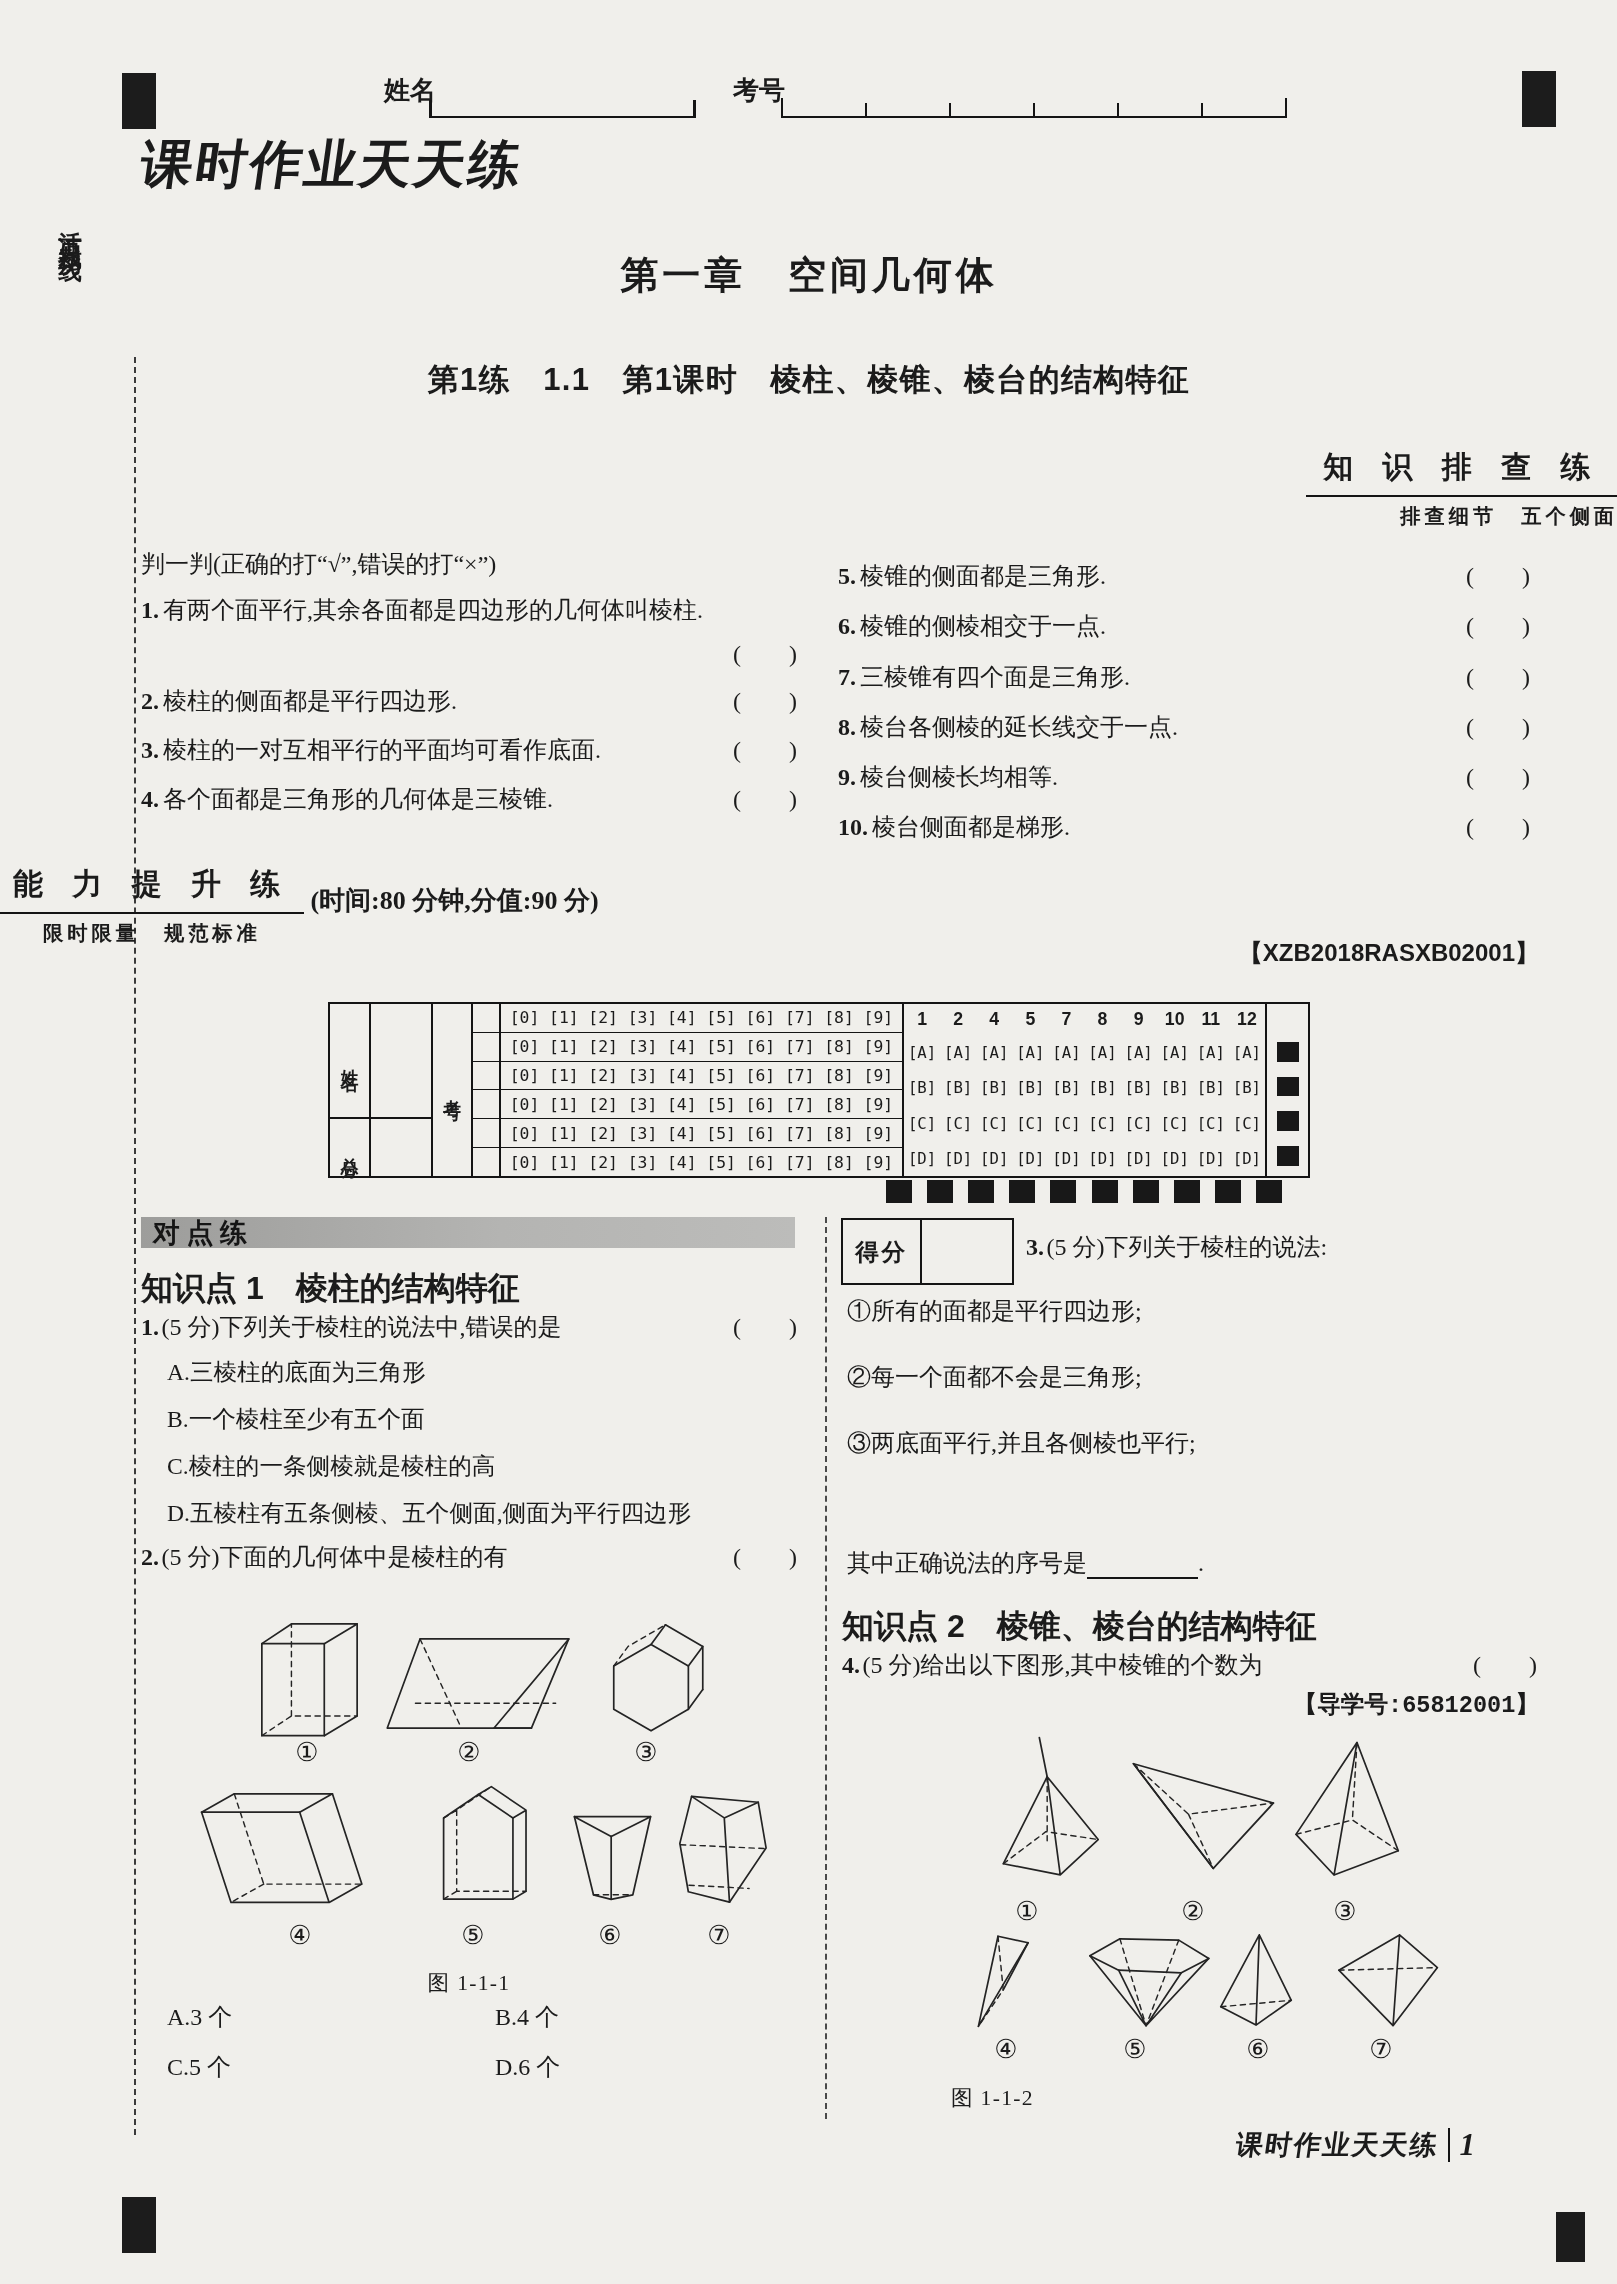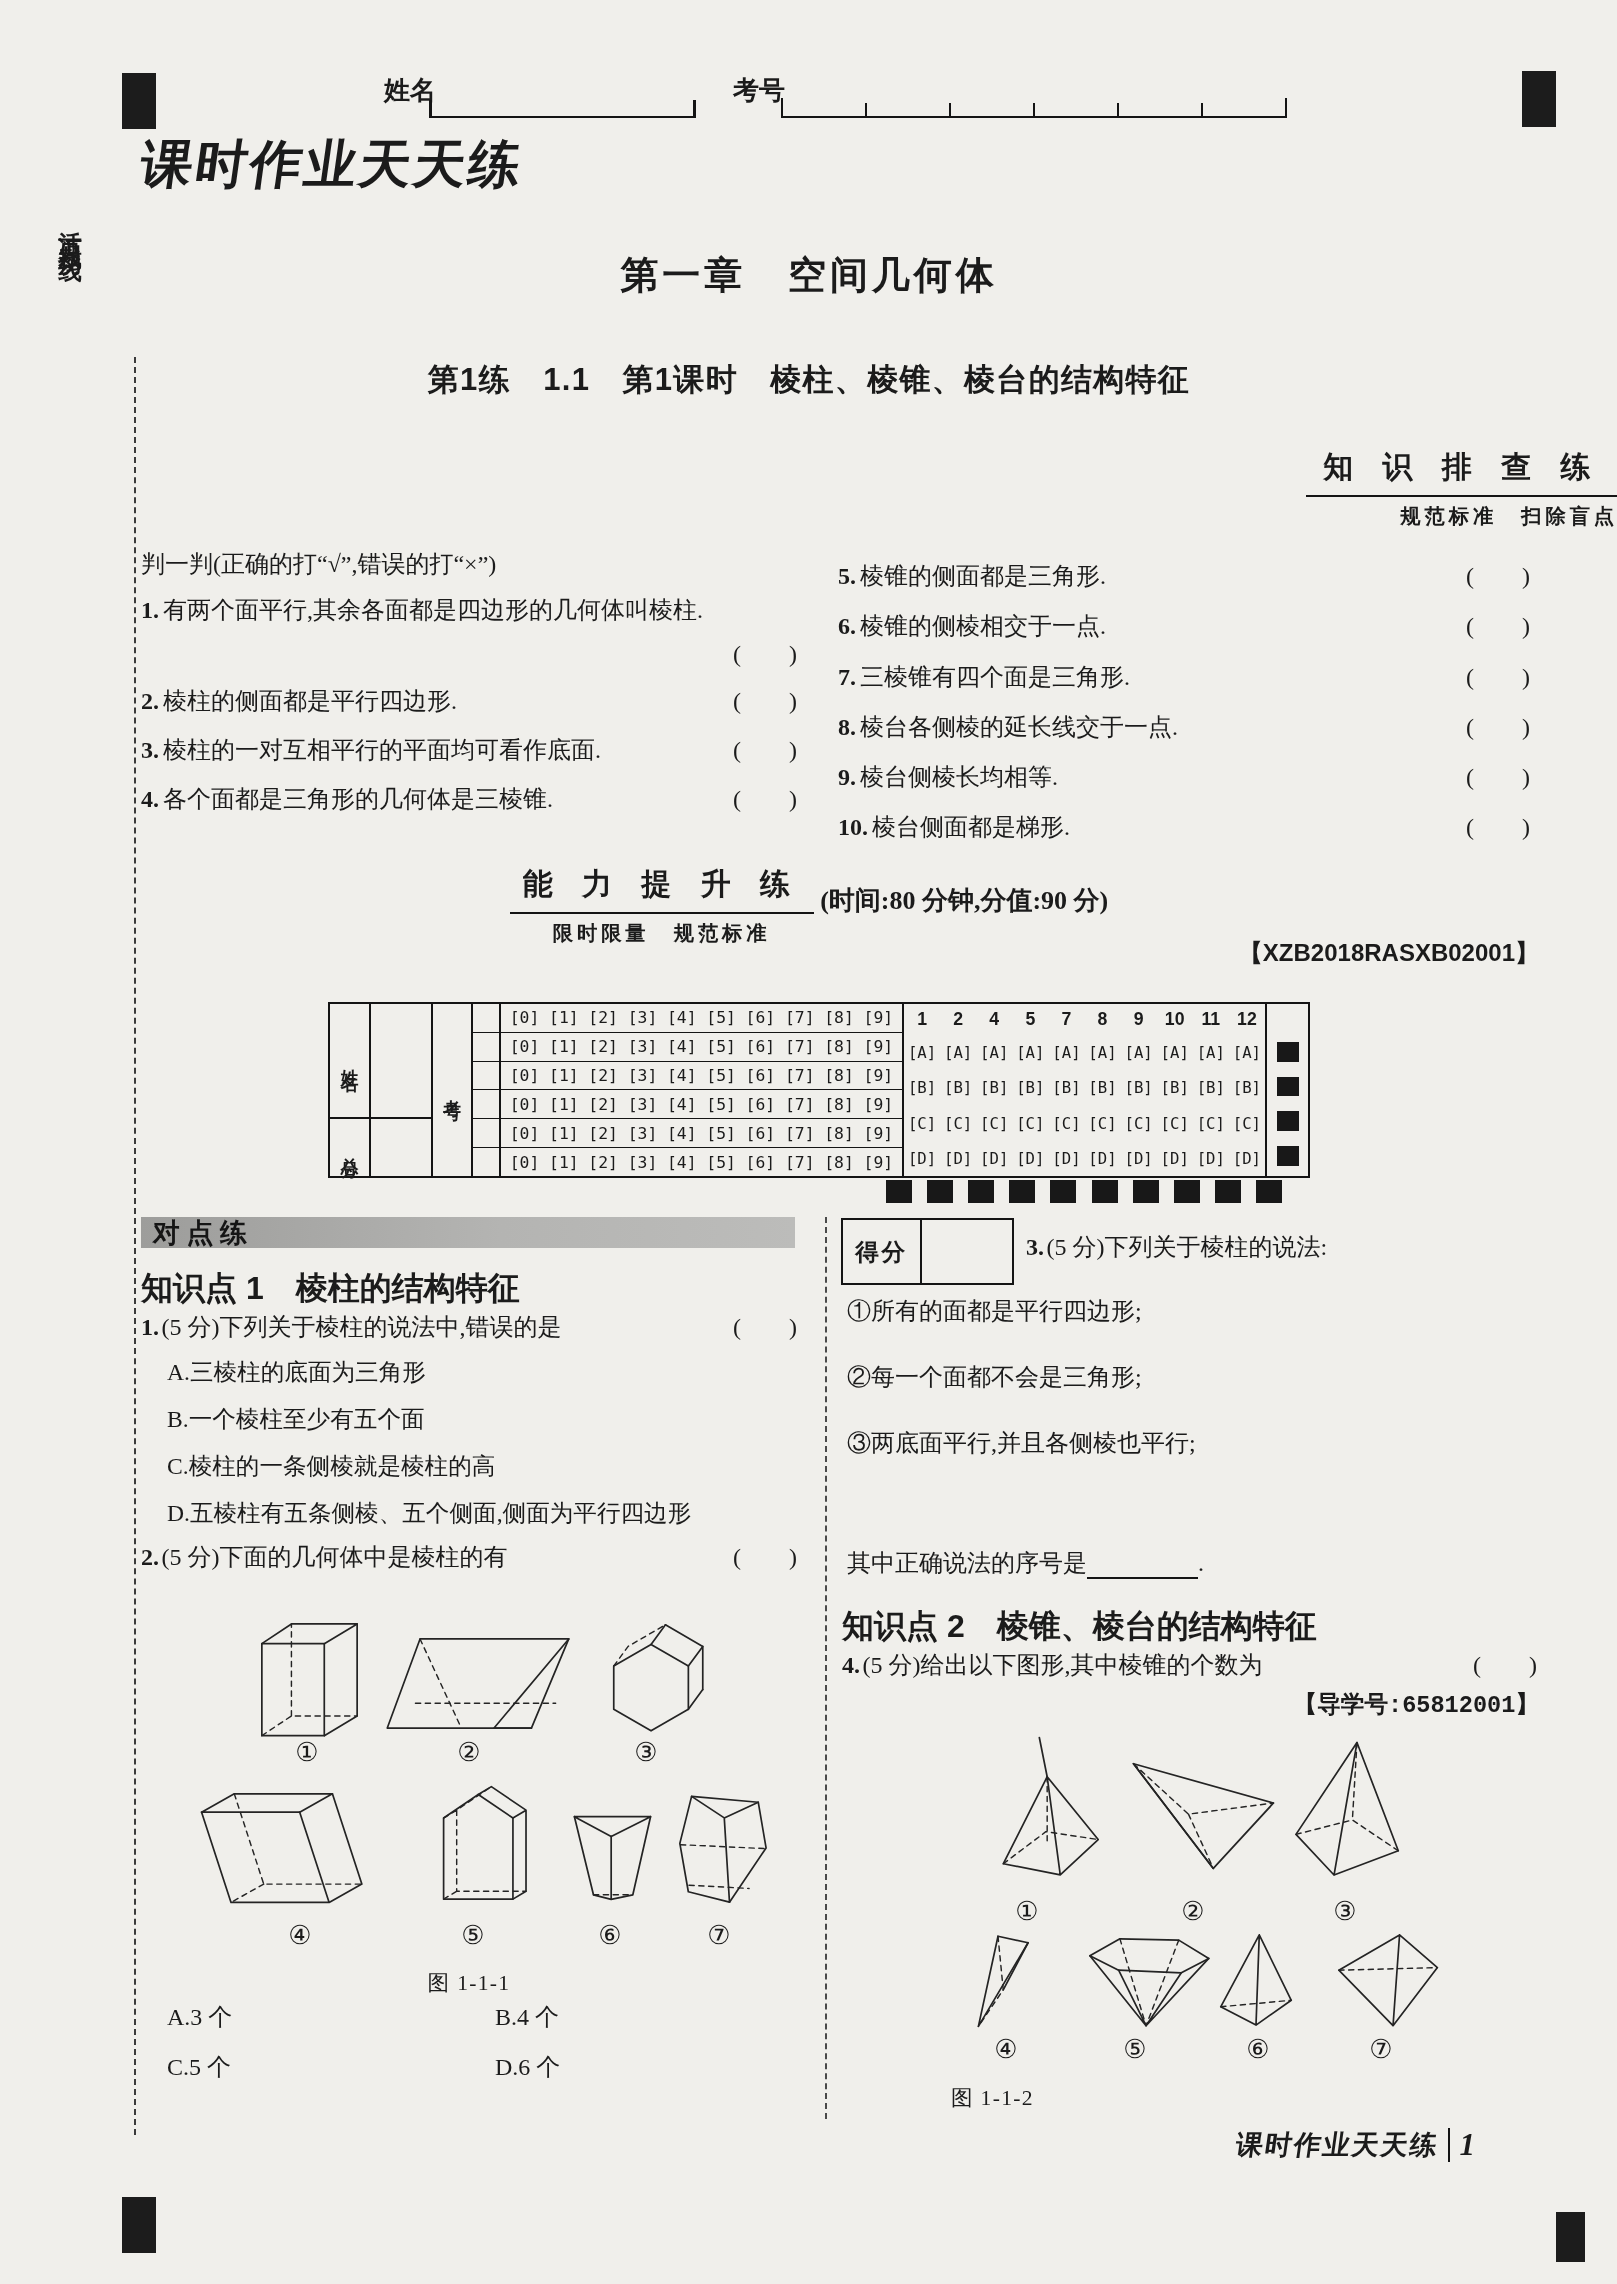--- a/index.html
+++ b/index.html
@@ -35,21 +35,21 @@
            font-family:"Liberation Sans",sans-serif;font-weight:bold;font-size:38px;letter-spacing:3.9px;}
   .lesson{position:absolute;left:0;top:359px;width:1618px;text-align:center;
           font-family:"Liberation Sans",sans-serif;font-weight:bold;font-size:31px;letter-spacing:1.3px;}
 
   
   .sec-hd{position:absolute;left:0;width:1618px;text-align:right;}
   .sec-hd .t{display:inline-block;font-family:"Liberation Sans",sans-serif;font-weight:bold;
              font-size:30px;letter-spacing:10.5px;border-bottom:2.6px solid #141414;padding:0 17px 6.6px;}
   .sec-hd .s{margin-top:5.2px;font-size:20.3px;font-weight:bold;letter-spacing:3.9px;}
   .abil-wrap{position:absolute;left:0;top:864px;width:1618px;display:flex;
-             justify-content:center;align-items:flex-end;gap:6.6px;}
+             align-items:flex-end;gap:6.6px;}
   .abil-wrap .blk{text-align:center;}
   .abil-wrap .t{display:inline-block;font-family:"Liberation Sans",sans-serif;font-weight:bold;
                 font-size:30px;letter-spacing:10.5px;border-bottom:2.6px solid #141414;padding:0 13px 6.6px;}
   .abil-wrap .s{margin-top:5.2px;font-size:20.3px;font-weight:bold;letter-spacing:3.9px;}
   .abil-meta{font-size:26px;font-weight:bold;margin-bottom:29px;}
   .xzb{position:absolute;right:79px;top:937px;font-family:"Liberation Sans",sans-serif;
        font-weight:bold;font-size:24px;}
 
   
   .kq-col{position:absolute;font-size:24px;line-height:30px;}
@@ -162,21 +162,21 @@
       <span class="tick"></span>
       <span class="tick"></span>
   </div>
 
   <div class="masthead">课时作业天天练</div>
   <div class="chapter">第一章　空间几何体</div>
   <div class="lesson">第1练　1.1　第1课时　棱柱、棱锥、棱台的结构特征</div>
 
   <div class="sec-hd" style="top:447px;">
     <span class="t">知 识 排 查 练</span>
-    <div class="s">规范标准　扫除盲点</div>
+    <div class="s">排查细节　五个侧面</div>
   </div>
 
   <div class="kq-col" id="kq-left">
     <div class="kq-instr">判一判(正确的打“√”,错误的打“×”)</div>
   <div class="kq-item wrap">
         <div class="kq-line"><span class="kq-text"><b class="qn">1.</b><span>有两个面平行,其余各面都是四边形的几何体叫棱柱.</span></span></div>
         <div class="paren-line"><span class="paren">(　　)</span></div>
       </div>
       <div class="kq-item row">
         <span class="kq-text"><b class="qn">2.</b><span>棱柱的侧面都是平行四边形.</span></span>

